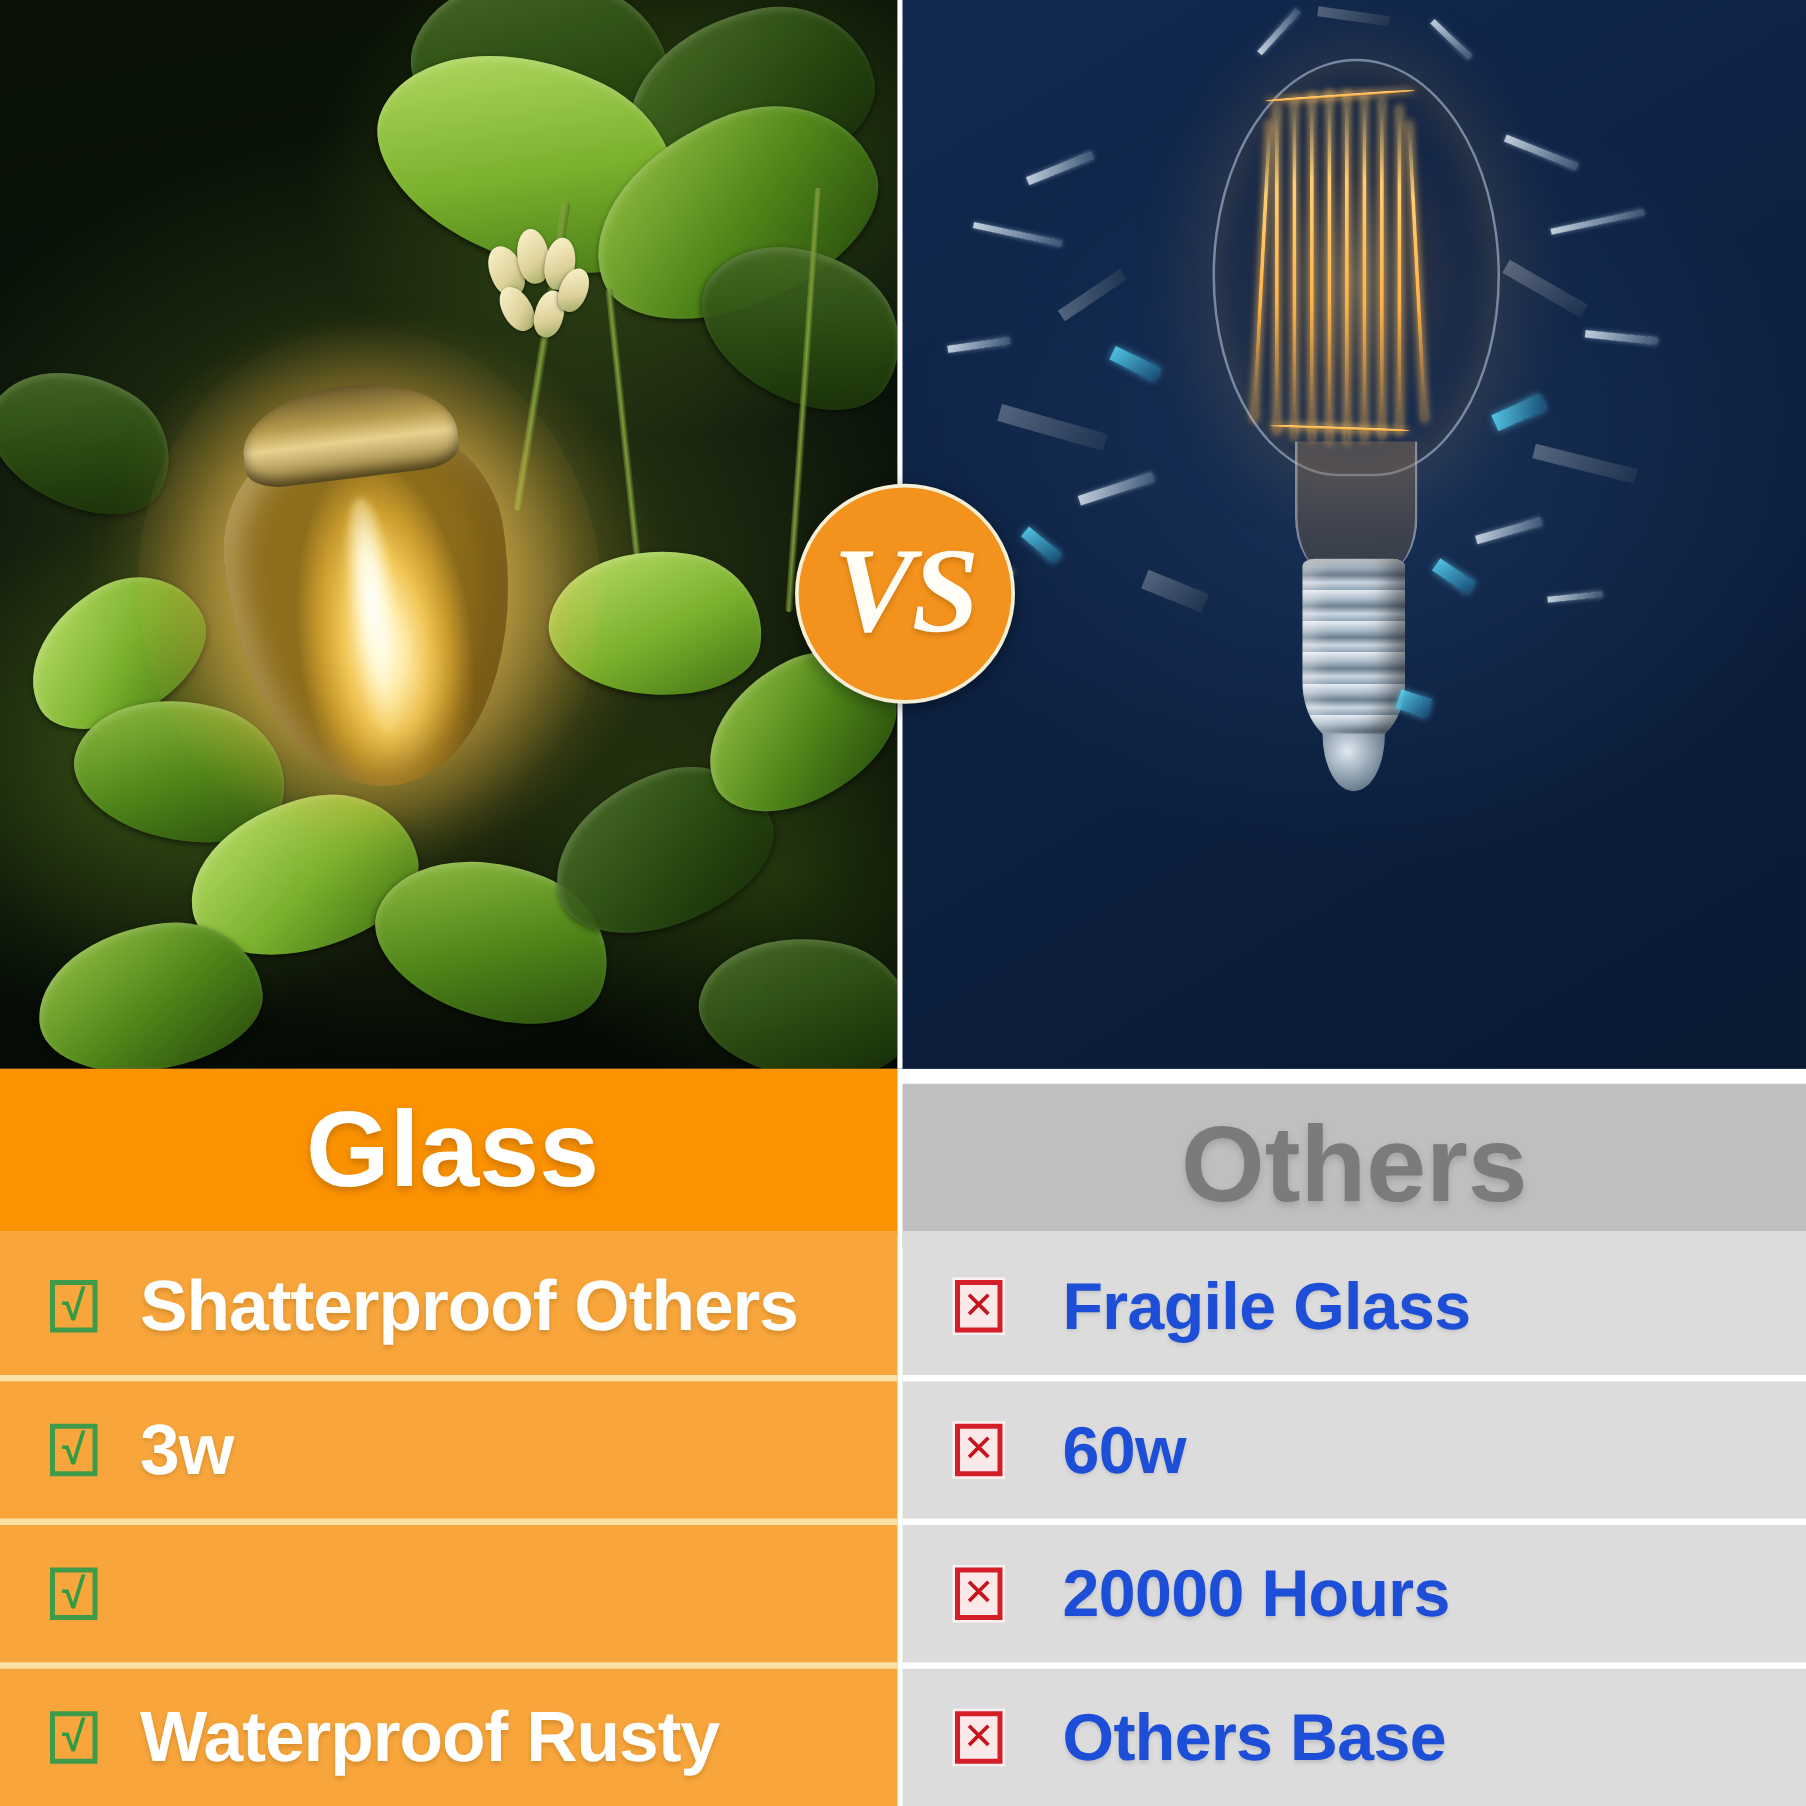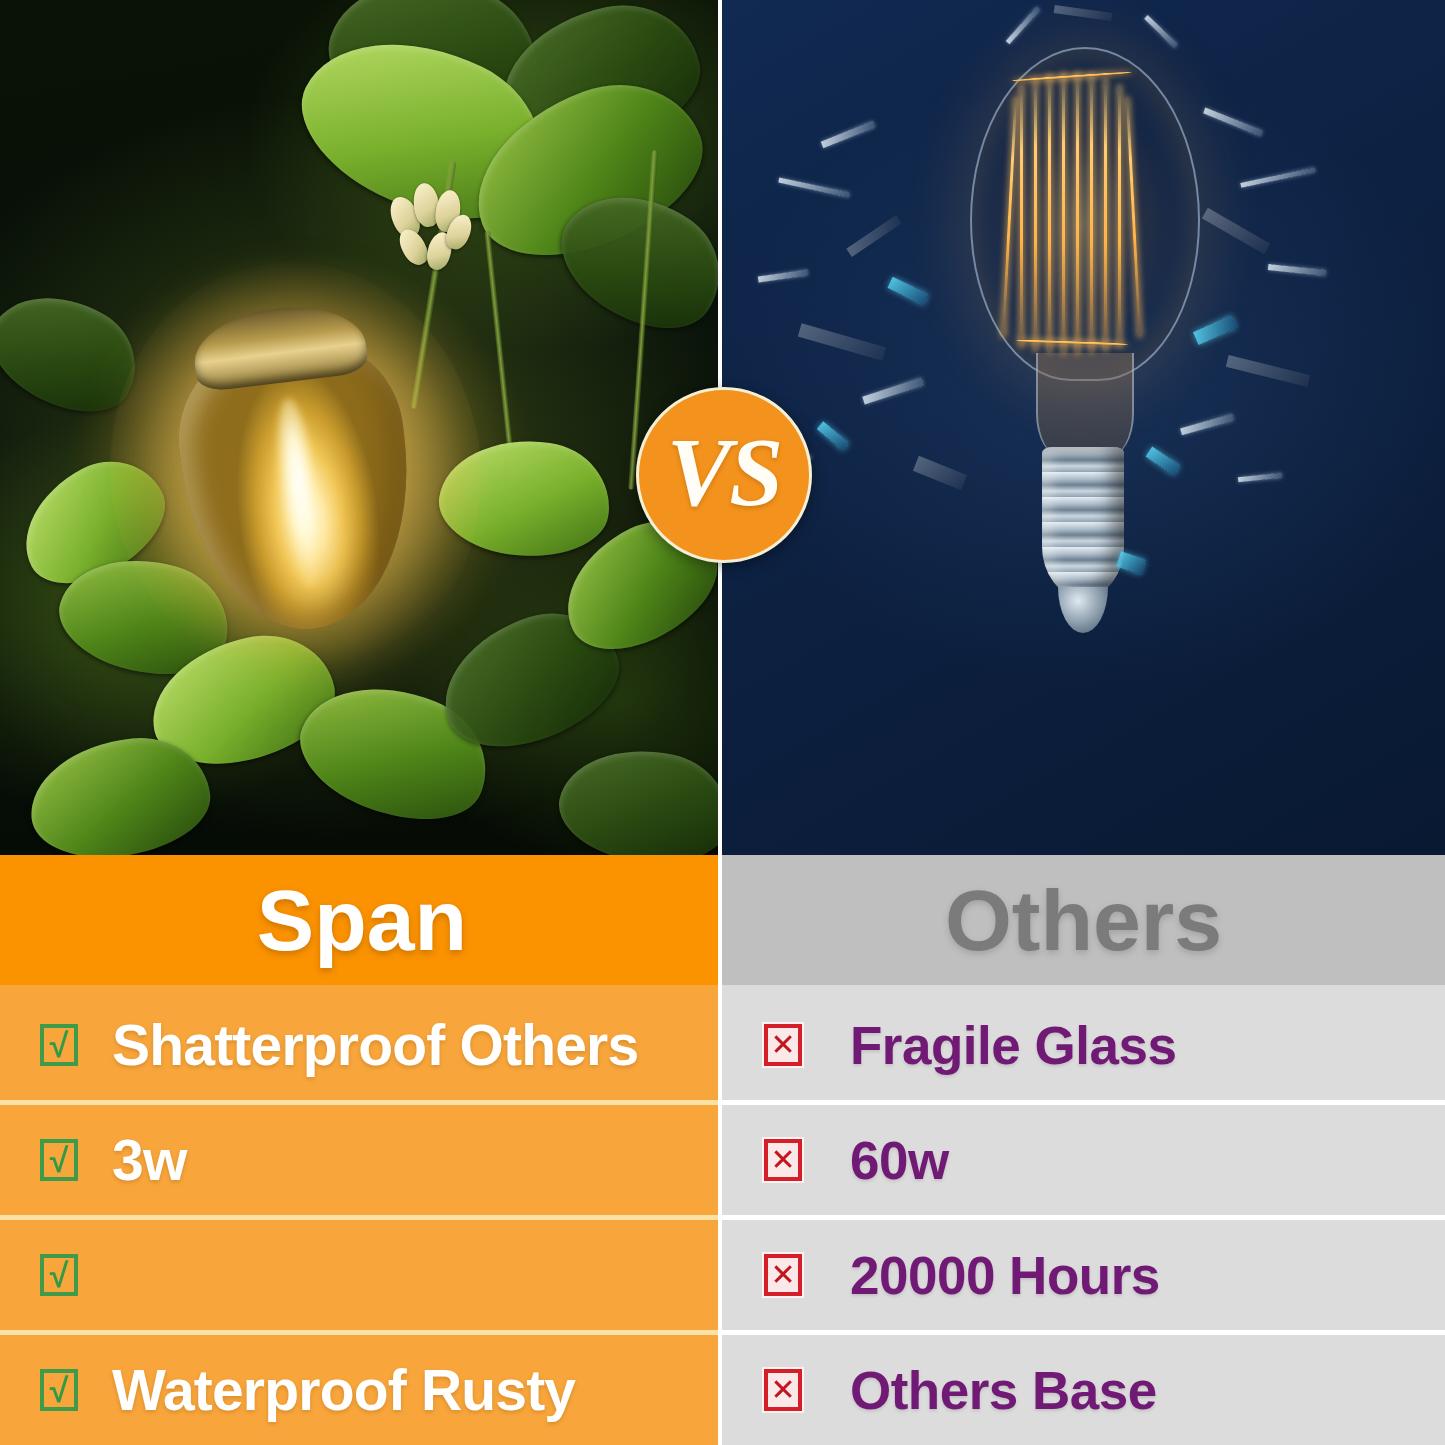--- a/index.html
+++ b/index.html
@@ -275,20 +275,21 @@
     padding-left: 6px;
     box-sizing: border-box;
   }
   .col-head.others {
     width: 723px;
     margin-left: 4px;
     background: #bfbfbf;
     color: #7b7b7b;
     font-size: 86px;
     text-shadow: 0 3px 6px rgba(90,90,90,.28);
+    margin-top: 12px;
   }
 
   
   .rows {
     position: absolute;
     left: 0;
     top: 985px;
     width: 1445px;
     height: 460px;
   }
@@ -352,21 +353,21 @@
   }
   .cell.ours .feat-text {
     margin-left: 34px;
     color: #ffffff;
     font-size: 57px;
     letter-spacing: -0.8px;
     text-shadow: 0 2px 4px rgba(140,78,0,.30);
   }
   .cell.others .feat-text {
     margin-left: 48px;
-    color: #701a75;
+    color: #1d4ed8;
     font-size: 53px;
     letter-spacing: -0.5px;
     text-shadow: 0 2px 3px rgba(120,120,120,.25);
   }
 </style>
 </head>
 <body>
 
 <div id="infographic">
 
@@ -464,21 +465,21 @@
       </div>
     </div>
 
     <div class="vs-badge">
       <span>VS</span>
     </div>
   </div>
 
   <div class="header-strip">
     <div class="col-head ours">
-      <span>Span</span>
+      <span>Glass</span>
     </div>
     <div class="col-head others">
       <span>Others</span>
     </div>
   </div>
 
   <div class="rows">
 
     <div class="feature-row">
       <div class="cell ours">

